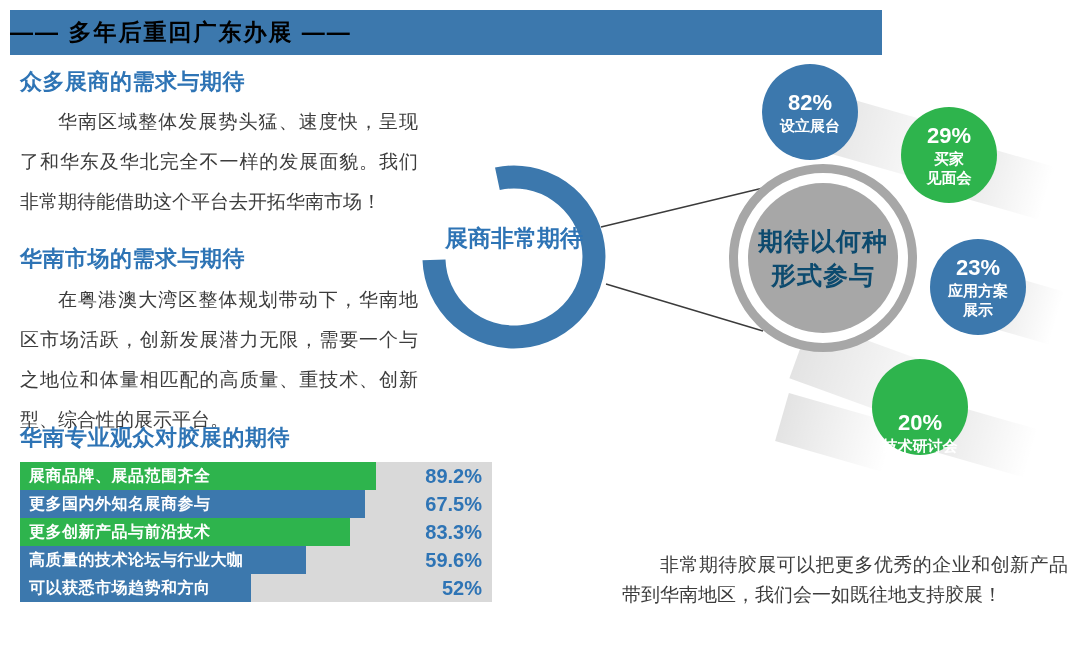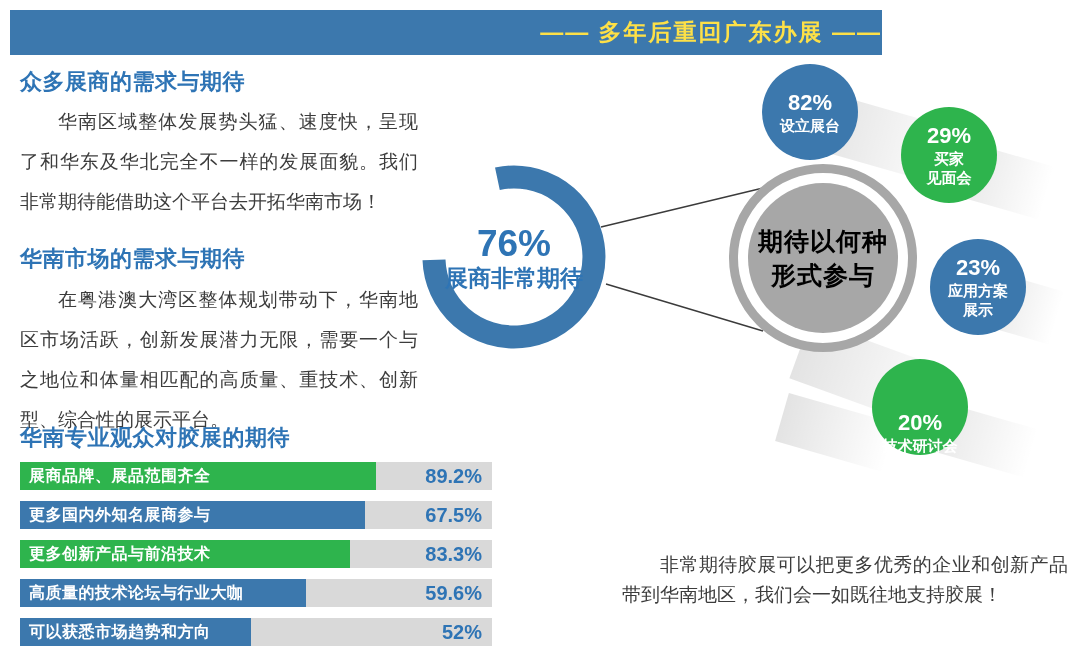--- a/index.html
+++ b/index.html
@@ -3,58 +3,58 @@
 <meta charset="utf-8">
 <style>
   html,body{margin:0;padding:0;background:#fff;}
   #page{
     position:relative;width:1080px;height:650px;background:#fff;overflow:hidden;
     font-family:"Liberation Sans",sans-serif;
   }
   
   .banner{
     position:absolute;left:10px;top:10px;width:872px;height:45px;
-    background:var(--blue,#3c78ad);color:#fde047;display:flex;align-items:center;justify-content:flex-end;
+    background:var(--blue,#3c78ad);color:#000000;display:flex;align-items:center;justify-content:flex-start;
     font-size:23px;font-weight:bold;letter-spacing:2px;
   }
   
   .sec-heading{
     position:absolute;left:20px;font-size:22px;font-weight:bold;
     color:var(--heading-blue,#2e74b5);letter-spacing:0.5px;white-space:nowrap;
   }
   .sec-body{
     position:absolute;left:20px;width:398px;font-size:19px;line-height:40px;
     color:#3c3c3c;text-align:justify;text-indent:2em;margin:0;
   }
   #h1{top:67px}  #p1{top:102px}
   #h2{top:244px} #p2{top:280px}
   #h3{top:423px}
   
   #bar-rows{position:absolute;left:20px;top:462px;width:472px;}
-  .bar-row{position:relative;width:472px;height:28px;background:var(--track,#d9d9d9);margin-bottom:11px;}
+  .bar-row{position:relative;width:472px;height:28px;background:var(--track,#d9d9d9);}
   .bar-fill{position:absolute;left:0;top:0;height:100%;display:flex;align-items:center;
             padding-left:9px;box-sizing:border-box;white-space:nowrap;}
   .bar-label{color:#fff;font-size:16px;font-weight:bold;letter-spacing:0.5px;}
   .bar-value{position:absolute;right:10px;top:0;height:100%;display:flex;align-items:center;
              font-size:20px;font-weight:bold;color:var(--heading-blue,#2e74b5);}
   
   #chart-svg{position:absolute;left:0;top:0;pointer-events:none;}
   .donut-center{position:absolute;left:414px;top:224px;width:200px;text-align:center;
                 color:var(--heading-blue,#2e74b5);}
   .donut-center .v{font-size:37px;line-height:40px;font-weight:bold;}
   .donut-center .l{font-size:23px;line-height:24px;font-weight:bold;margin-top:2px;}
   
   .lshadow{position:absolute;background:linear-gradient(to right,rgba(0,0,0,0.11),rgba(0,0,0,0) 75%);
            transform-origin:left center;transform:rotate(16deg);}
   .center-ring{position:absolute;left:729px;top:164px;width:188px;height:188px;border-radius:50%;
                border:9px solid var(--circle-gray,#a7a7a7);background:#fff;box-sizing:border-box;}
   .center-inner{position:absolute;left:50%;top:50%;transform:translate(-50%,-50%);
                 width:150px;height:150px;border-radius:50%;background:var(--circle-gray,#a7a7a7);
                 display:flex;flex-direction:column;align-items:center;justify-content:center;
-                color:#000000;font-size:25px;font-weight:bold;line-height:34px;letter-spacing:1px;text-align:center;}
+                color:#0c4a6e;font-size:25px;font-weight:bold;line-height:34px;letter-spacing:1px;text-align:center;}
   .sat{position:absolute;width:96px;height:96px;border-radius:50%;
        display:flex;flex-direction:column;align-items:center;justify-content:center;
        color:#fff;text-align:center;}
   .sat .v{font-size:22px;font-weight:bold;line-height:26px;}
   .sat .l{font-size:15px;font-weight:bold;line-height:19px;}
   
   .closing{position:absolute;left:622px;top:550px;width:446px;font-size:19px;line-height:30px;
            color:#3c3c3c;text-align:justify;text-indent:2em;margin:0;}
 </style>
 </head>
@@ -116,21 +116,20 @@
   <div class="lshadow" style="left:918px;top:396px;width:158px;height:50px;"></div>
   <div class="lshadow" style="left:800px;top:318px;width:205px;height:62px;transform:rotate(20deg);"></div>
 
   <svg id="chart-svg" width="1080" height="650" viewBox="0 0 1080 650">
     <path id="donut-arc" fill="none" stroke-width="23" stroke-linecap="butt" d="M 497.4 178.7 A 80 80 0 1 1 434.0 259.8" stroke="#3c78ad"></path>
     <line x1="601" y1="227" x2="763" y2="188" stroke="#3b3b3b" stroke-width="1.4"></line>
     <line x1="606" y1="284" x2="763" y2="331" stroke="#3b3b3b" stroke-width="1.4"></line>
   </svg>
 
   <div class="donut-center">
-    <div class="v">76%</div>
     <div class="l">展商非常期待</div>
   </div>
 
   <div class="center-ring">
     <div class="center-inner">
       <span>期待以何种</span>
       <span>形式参与</span>
     </div>
   </div>
 

